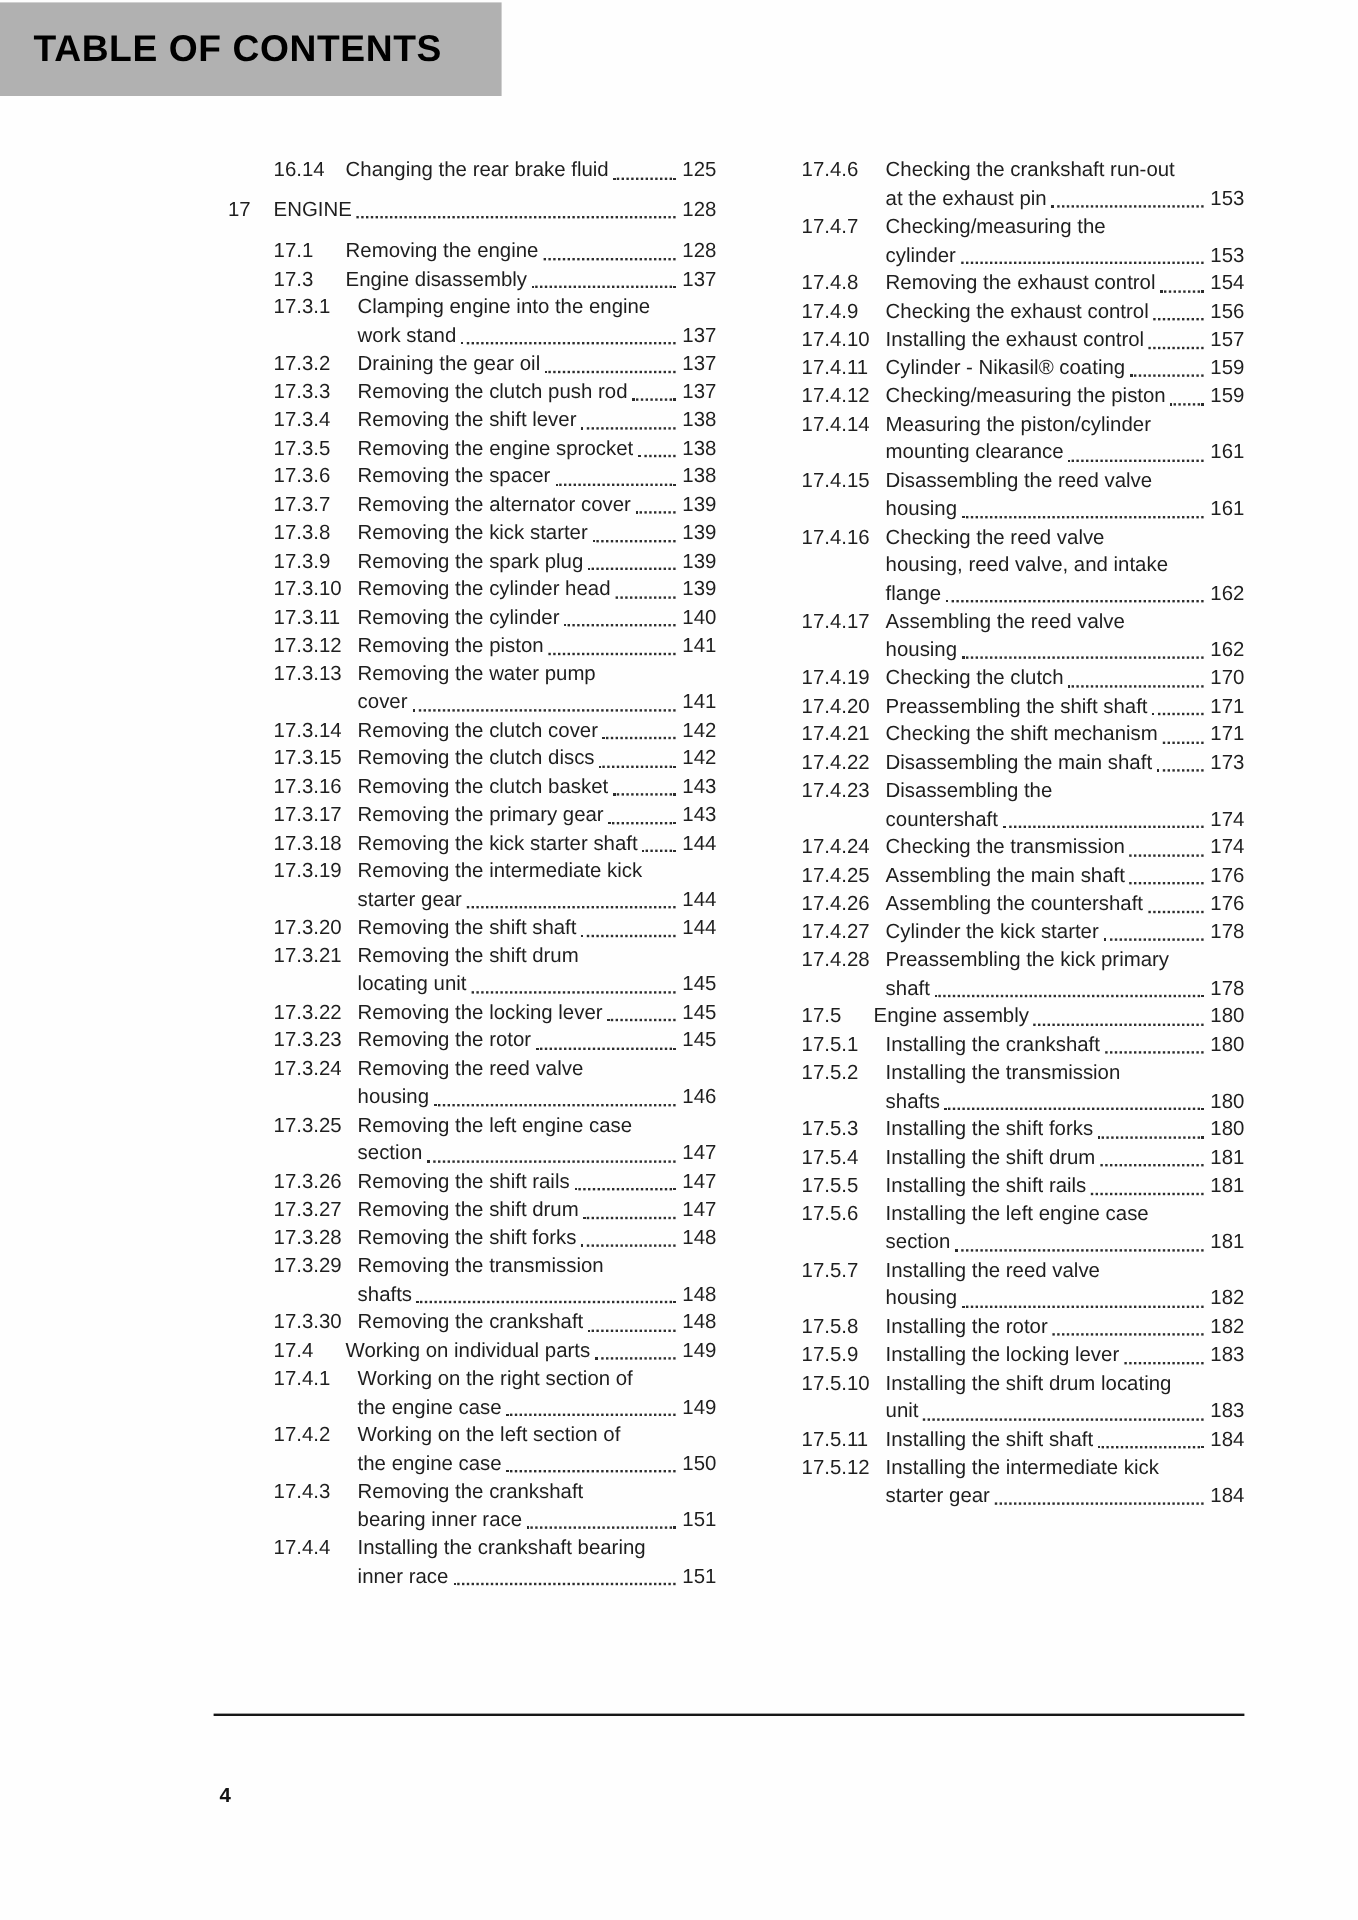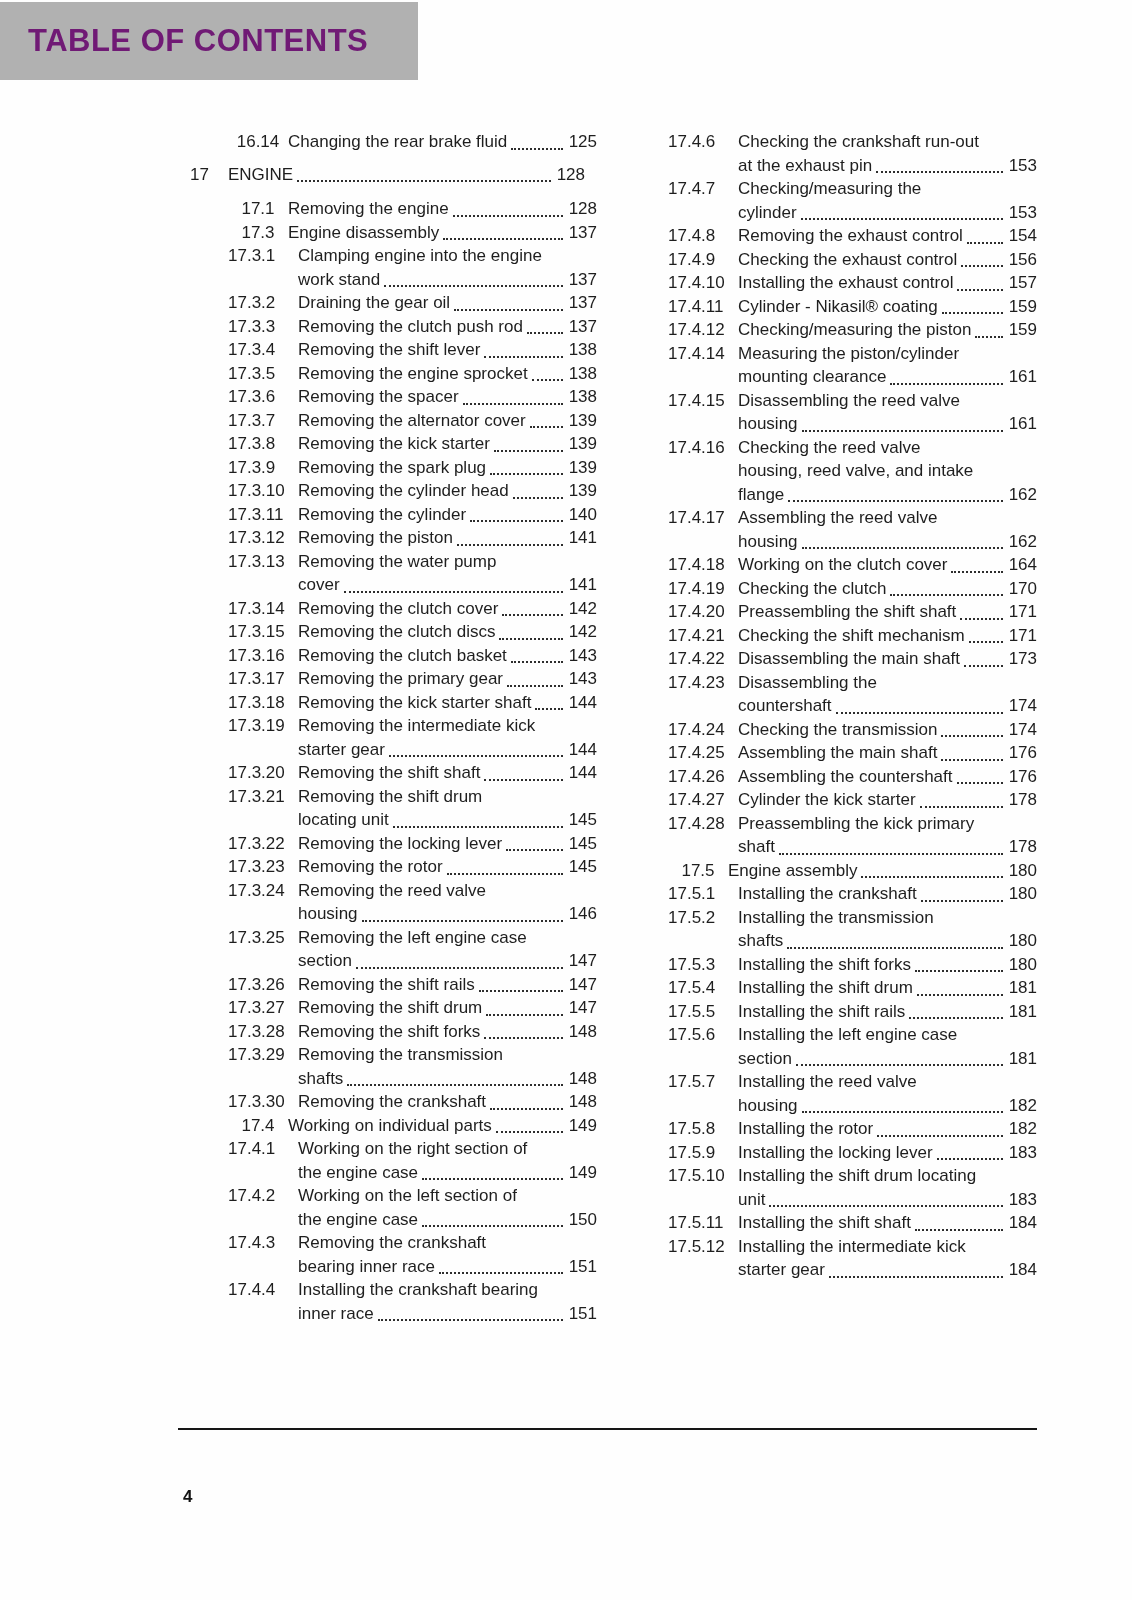--- a/index.html
+++ b/index.html
@@ -7,37 +7,37 @@
     position:relative; width:1132px; height:1600px;
     background:#fefefe; overflow:hidden;
     font-family:"Liberation Sans","DejaVu Sans",sans-serif;
     color:#1e1e1e;
   }
   .header-bar {
     position:absolute; top:2px; left:0; width:418px; height:78px;
     display:flex; align-items:center; padding-left:28px; box-sizing:border-box;
   }
   .header-bar h1 {
-    margin:0; font-size:31px; font-weight:bold; color:#701a75; letter-spacing:0.5px;
+    margin:0; font-size:31px; font-weight:bold; color:#000000; letter-spacing:0.5px;
     white-space:nowrap;
   }
   .toc {
     position:absolute; top:130px; left:190px;
     display:flex; gap:33px;
     font-size:17px; line-height:23.5px;
   }
   .col { box-sizing:border-box; }
   .col-left  { width:407px; }
   .col-right { width:407px; }
   .entry { display:flex; }
   .entry.level-2, .entry.level-3 { padding-left:38px; }
-  .entry.level-1 { margin:9px 12px 11px 0; }
+  .entry.level-1 { margin:9px 0 11px 0; }
   .num { flex:0 0 auto; }
   .level-1 .num { width:38px; }
-  .level-2 .num { width:60px;text-align:center; }
+  .level-2 .num { width:60px; }
   .level-3 .num { width:70px; }
   .body { flex:1 1 auto; min-width:0; }
   .line { display:flex; }
   .t { white-space:pre; }
   .leader {
     flex:1 1 8px; min-width:8px;
     border-bottom:2px dotted #2d2d2d;
     align-self:flex-end; margin:0 6px 4px 4px;
   }
   .pg { flex:0 0 auto; }
@@ -611,30 +611,20 @@
               <span class="t">Assembling the reed valve</span>
             </div>
             <div class="line">
               <span class="t">housing</span>
               <span class="leader"></span>
               <span class="pg">162</span>
             </div>
           </div>
         </div>
         <div class="entry level-3">
-          <span class="num">17.4.18</span>
-          <div class="body">
-            <div class="line">
-              <span class="t">Working on the clutch cover</span>
-              <span class="leader"></span>
-              <span class="pg">164</span>
-            </div>
-          </div>
-        </div>
-        <div class="entry level-3">
           <span class="num">17.4.19</span>
           <div class="body">
             <div class="line">
               <span class="t">Checking the clutch</span>
               <span class="leader"></span>
               <span class="pg">170</span>
             </div>
           </div>
         </div>
         <div class="entry level-3">

